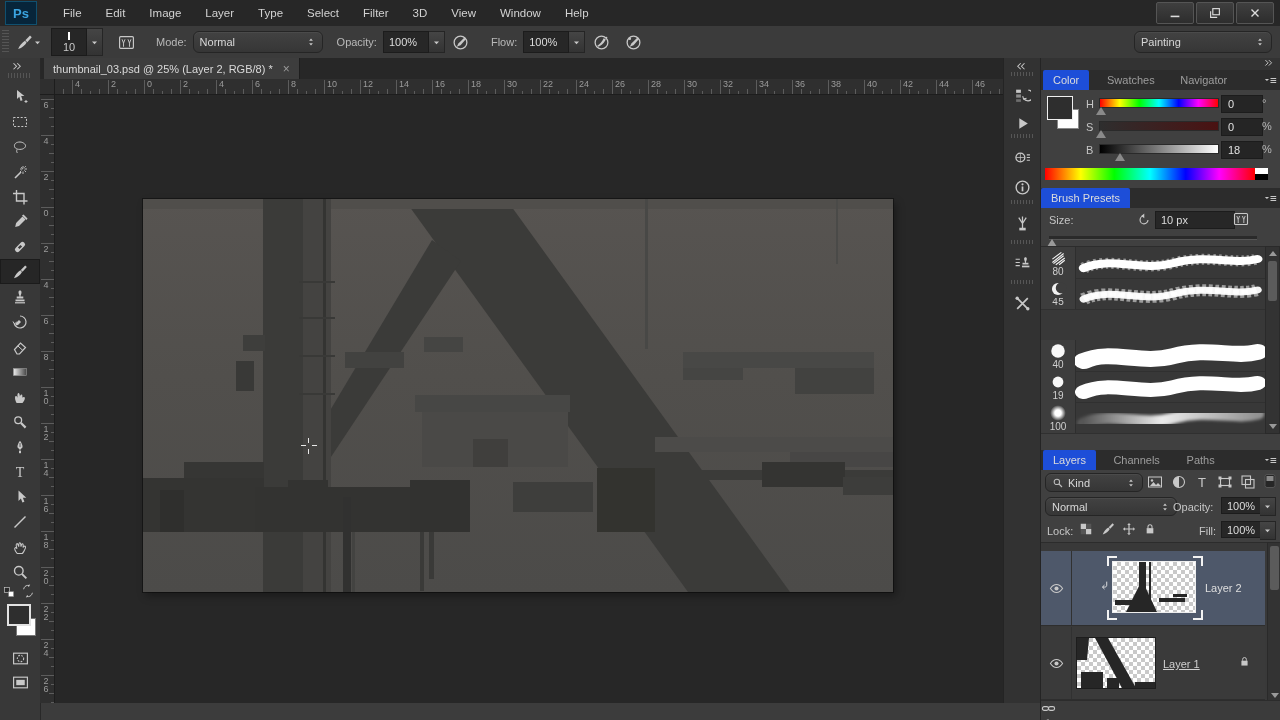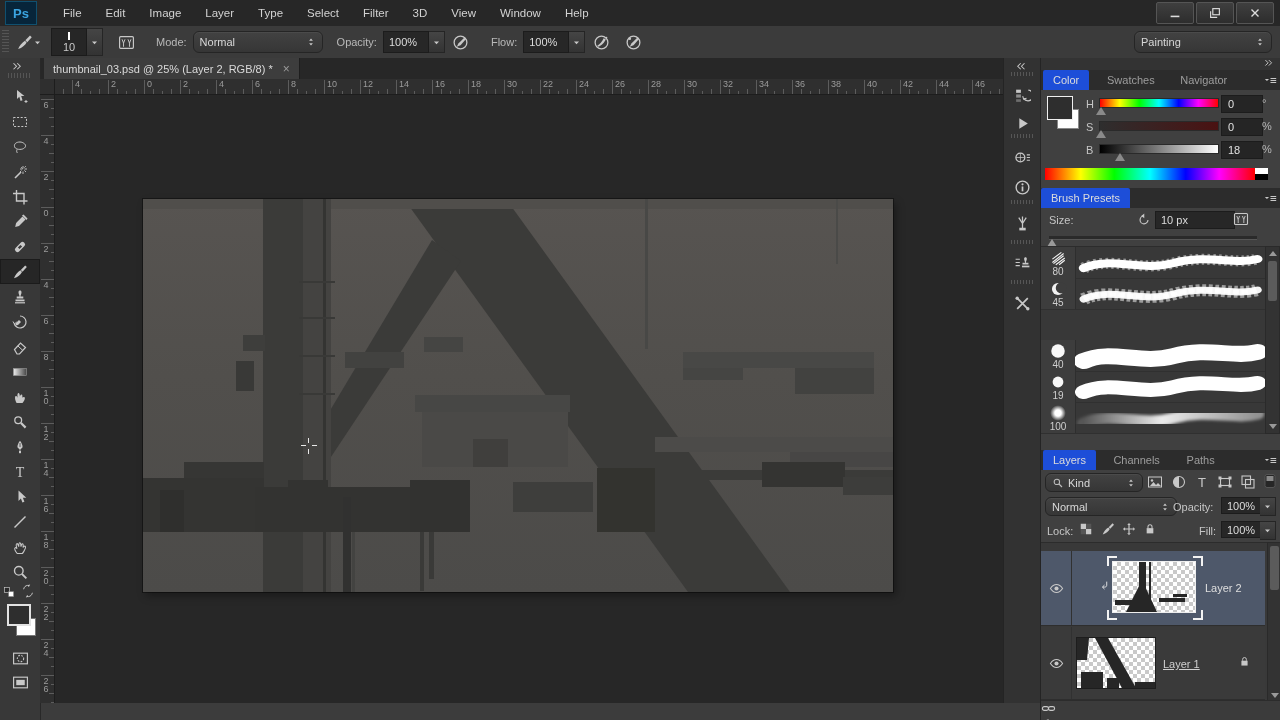--- a/index.html
+++ b/index.html
@@ -969,21 +969,21 @@
                   <path d="M3 12L13 4M4 13l9-7M3 9l8-6M6 14l8-6M9 14l5-4"></path>
                 </g>
               </svg>
       <span class="bsize">80</span>
     </div>
     <div class="bstroke"><svg width="190" height="31" viewBox="0 0 150 31" preserveAspectRatio="none">
                 <path d="M7 21C28 9 52 25 78 16 104 7 126 18 144 12" fill="none" stroke="#fff" stroke-width="8" stroke-linecap="round"></path>
                 <path d="M7 21C28 9 52 25 78 16 104 7 126 18 144 12" fill="none" stroke="#fff" stroke-width="11" stroke-dasharray="2 2.5" opacity=".45"></path>
               </svg></div>
           </div>
-          <div class="brow" style="top: 31px;">
+          <div class="brow" style="top: 31px; font-family: Liberation Mono, monospace;">
             <div class="btip">
       <svg width="20" height="18" viewBox="0 0 16 16" style="margin:2px 0 0 7px">
                 <circle cx="8" cy="8" r="5.4" fill="#f2f2f2"></circle>
                 <circle cx="11" cy="7" r="5" fill="#3d3d3d"></circle>
               </svg>
       <span class="bsize">45</span>
     </div>
     <div class="bstroke"><svg width="190" height="31" viewBox="0 0 150 31" preserveAspectRatio="none">
                 <path d="M7 21C28 9 52 25 78 16 104 7 126 18 144 12" fill="none" stroke="#fff" stroke-width="7" stroke-linecap="round" opacity=".95"></path>
                 <path d="M7 21C28 9 52 25 78 16 104 7 126 18 144 12" fill="none" stroke="#fff" stroke-width="12" stroke-dasharray="3 2" opacity=".5"></path>

